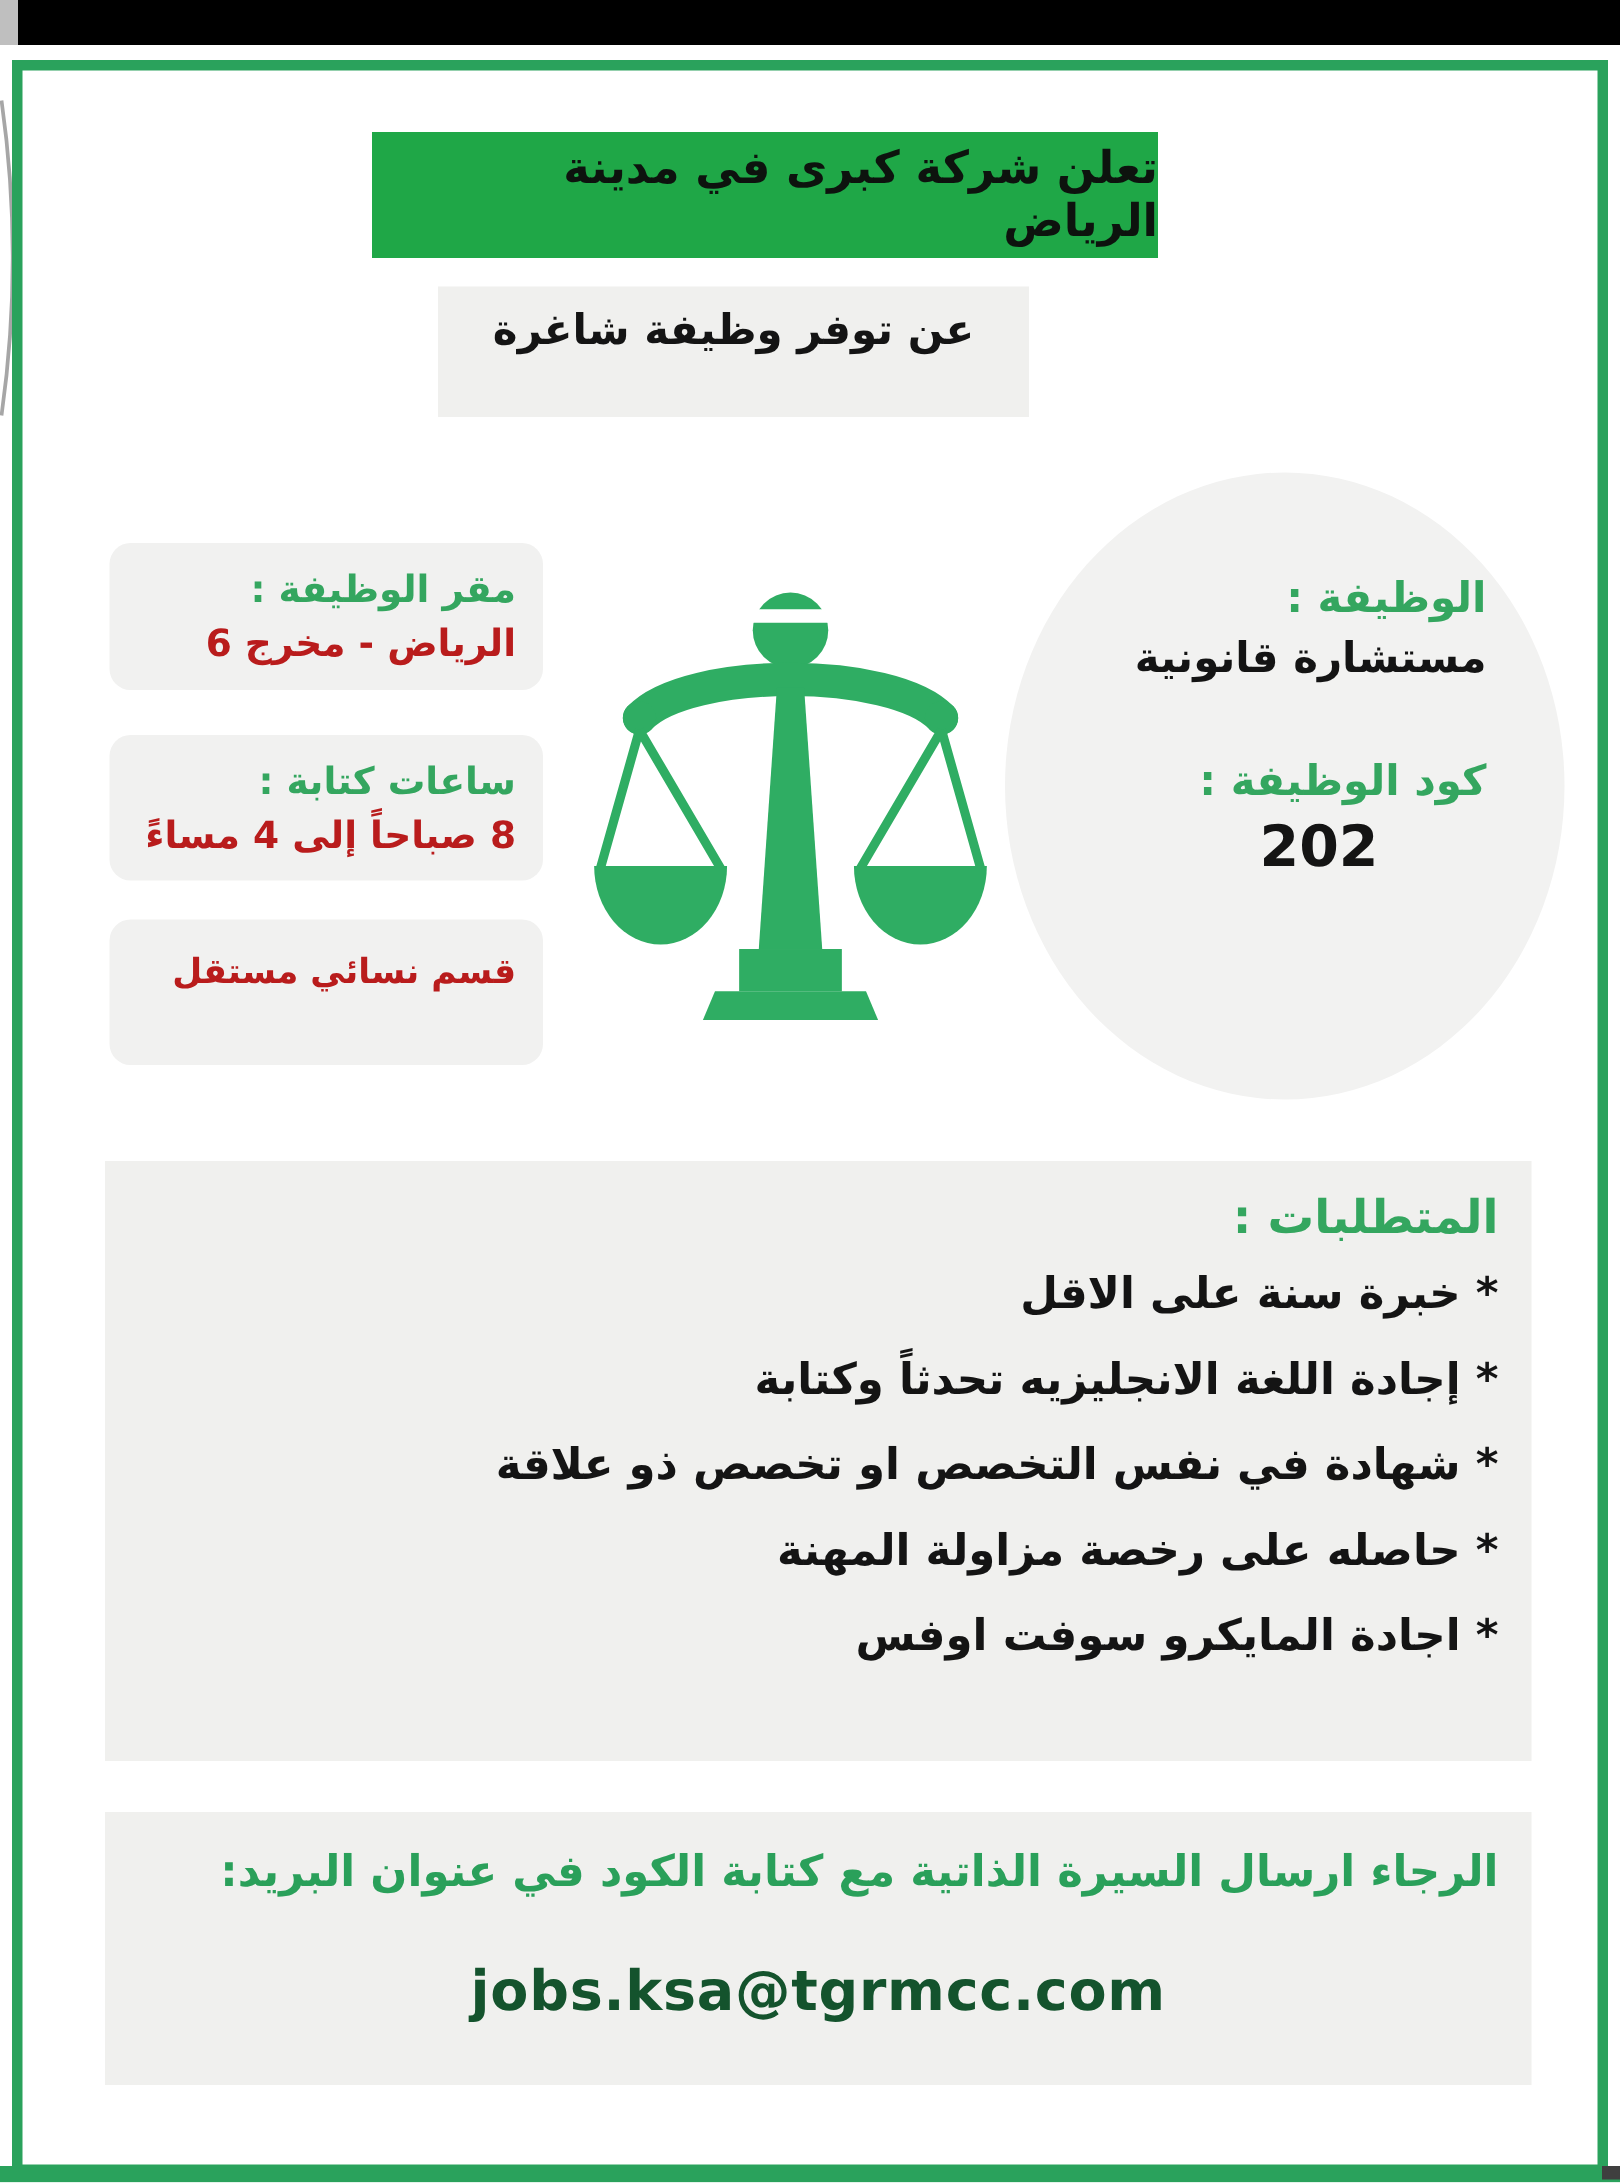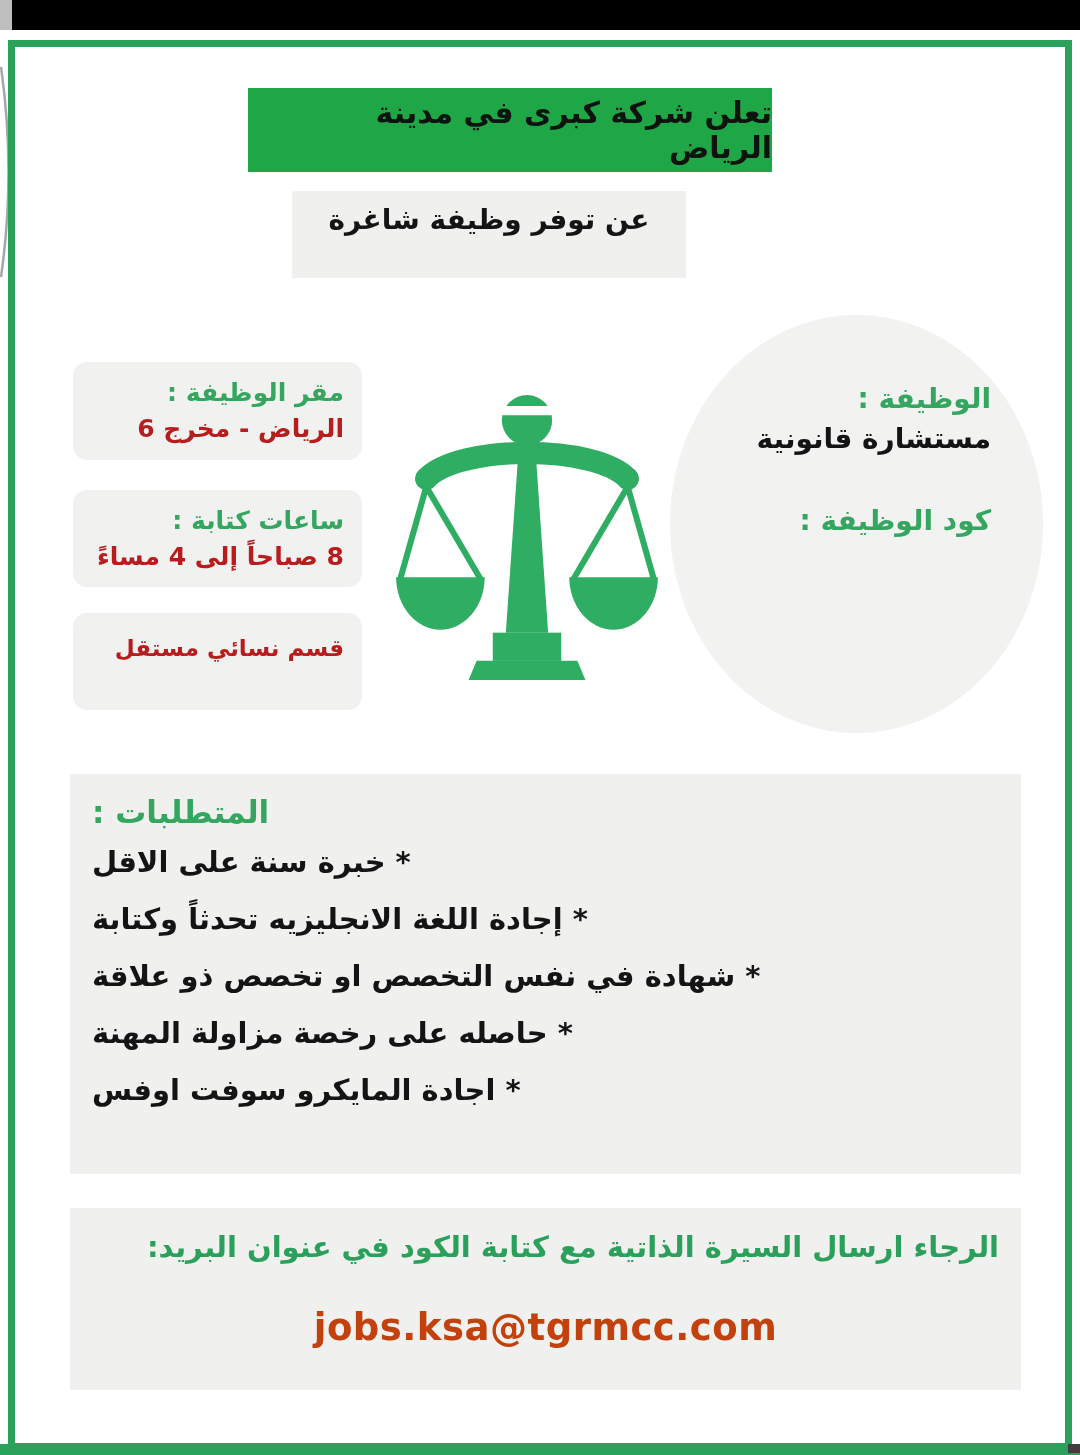--- a/index.html
+++ b/index.html
@@ -36,28 +36,28 @@
   .side-box{position:absolute;left:73px;width:289px;background:#f1f1f0;border-radius:14px;z-index:3;
           box-sizing:border-box;padding:13px 18px 0 12px;text-align:right;direction:rtl;}
   .side-box .lbl{color:#34a65f;font-weight:bold;font-size:25px;line-height:36px;}
   .side-box .val{color:#b91c1c;font-weight:bold;font-size:25px;line-height:36px;}
   .box-location{top:362px;height:98px;}
   .box-hours{top:490px;height:97px;}
   .box-dept{top:613px;height:97px;padding-top:17px;}
   .box-dept .val{font-size:23px;}
 
   .req-box{position:absolute;left:70px;top:774px;width:951px;height:400px;background:#f0f0ee;z-index:3;
-          box-sizing:border-box;padding:16px 22px 0 22px;text-align:left;direction:rtl;}
+          box-sizing:border-box;padding:16px 22px 0 22px;text-align:right;direction:rtl;}
   .req-box .heading{color:#34a65f;font-weight:bold;font-size:31px;line-height:44px;}
   .req-item{color:#141414;font-weight:bold;font-size:29px;line-height:57px;}
 
   .contact-box{position:absolute;left:70px;top:1208px;width:951px;height:182px;background:#f0f0ee;z-index:3;
           box-sizing:border-box;padding:18px 22px 0 22px;}
   .contact-box .instruction{color:#2aa05a;font-weight:bold;font-size:29px;line-height:42px;text-align:right;direction:rtl;}
-  .contact-box .email{color:#c2410c;font-weight:bold;font-size:37px;text-align:center;margin-top:38px;letter-spacing:0.5px;}
+  .contact-box .email{color:#14532d;font-weight:bold;font-size:37px;text-align:center;margin-top:38px;letter-spacing:0.5px;}
 </style>
 </head>
 <body>
 
 <div class="stage">
 
   <div class="topbar"></div>
   <div class="top-strip"></div>
 
   <svg class="edge-arc" viewBox="0 0 22 224" xmlns="http://www.w3.org/2000/svg">
@@ -74,20 +74,21 @@
 
   <div class="subtitle-box">
     <span class="txt" dir="rtl">عن توفر وظيفة شاغرة</span>
   </div>
 
   <div class="job-circle">
     <div class="lbl">الوظيفة :</div>
     <div class="val">مستشارة قانونية</div>
     <div class="spacer"></div>
     <div class="lbl">كود الوظيفة :</div>
+    <div class="code-val">202</div>
   </div>
 
   <svg class="scales" viewBox="0 0 260 290" xmlns="http://www.w3.org/2000/svg">
     <g fill="#2fad63">
       <circle cx="130" cy="32" r="25"></circle>
       <rect x="99" y="18" width="62" height="9" rx="4.5" fill="#ffffff"></rect>
       <path d="M30,90 C62,56 198,56 230,90" stroke="#2fad63" stroke-width="22" fill="none" stroke-linecap="round"></path>
       <circle cx="30" cy="90" r="11"></circle>
       <circle cx="230" cy="90" r="11"></circle>
       <path d="M30,98 L4,190 M30,98 L84,190 M230,98 L176,190 M230,98 L256,190" stroke="#2fad63" stroke-width="6" fill="none"></path>

